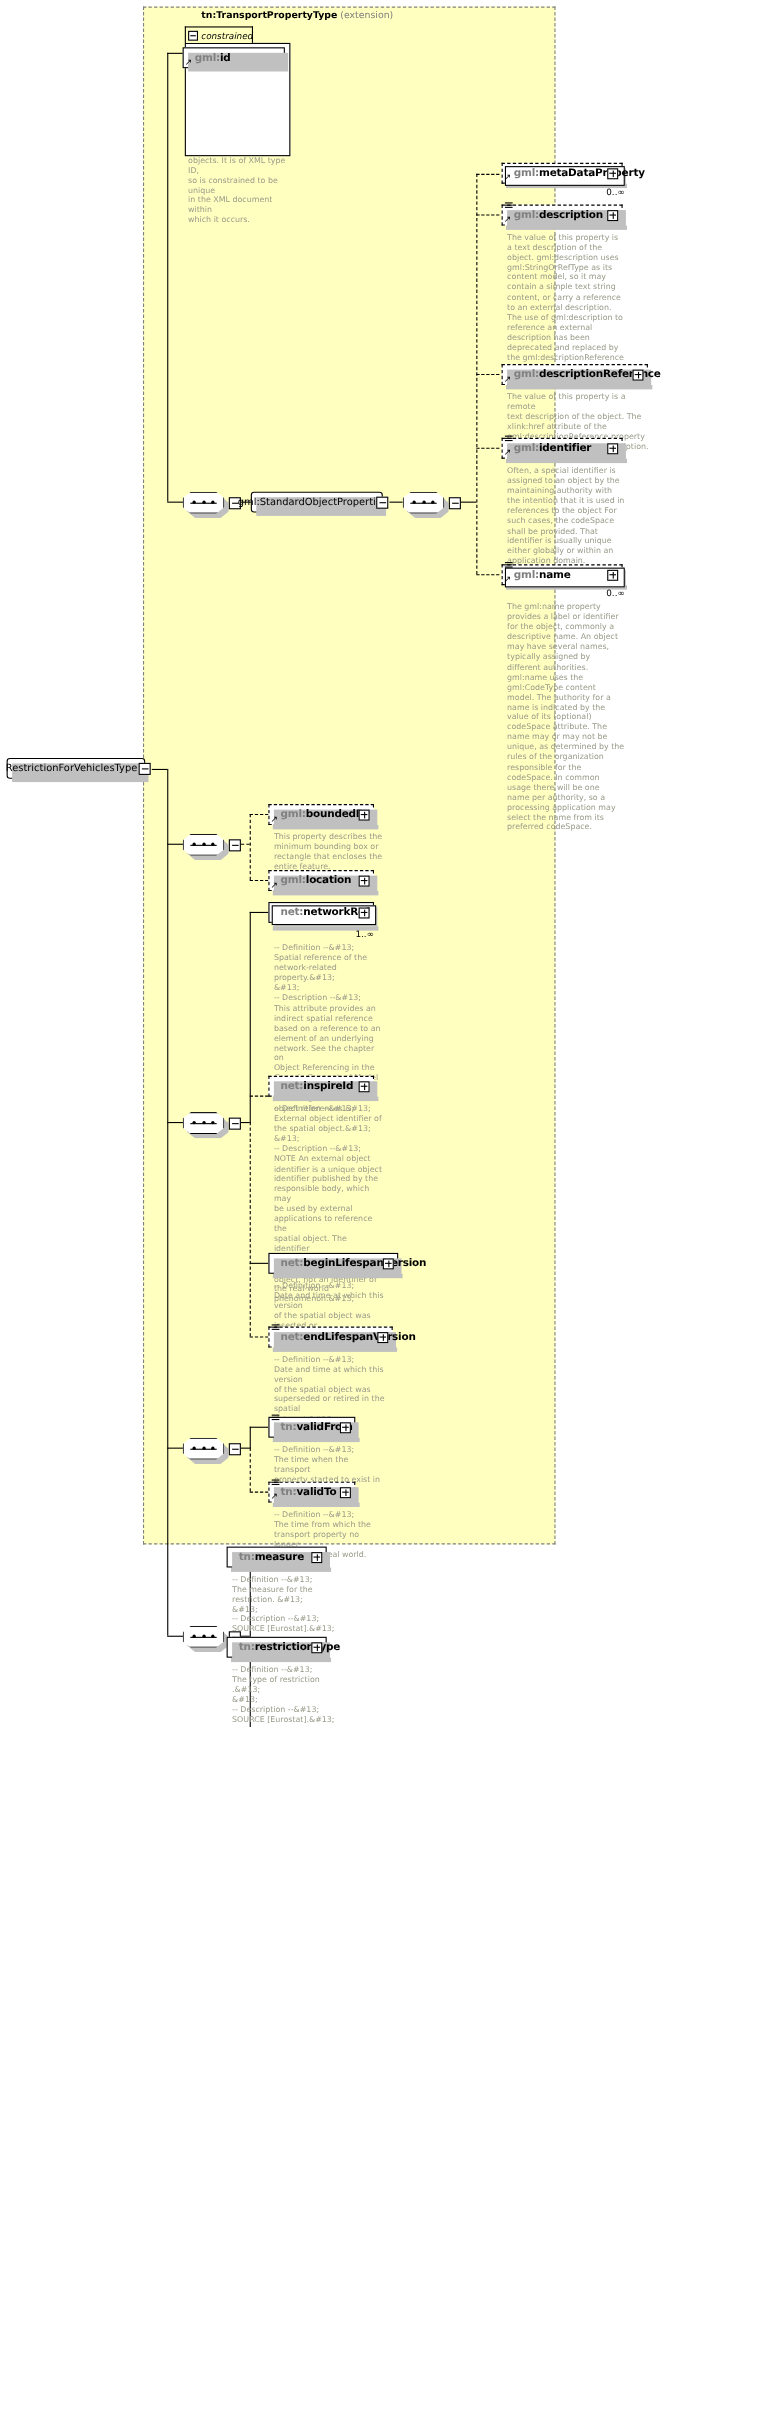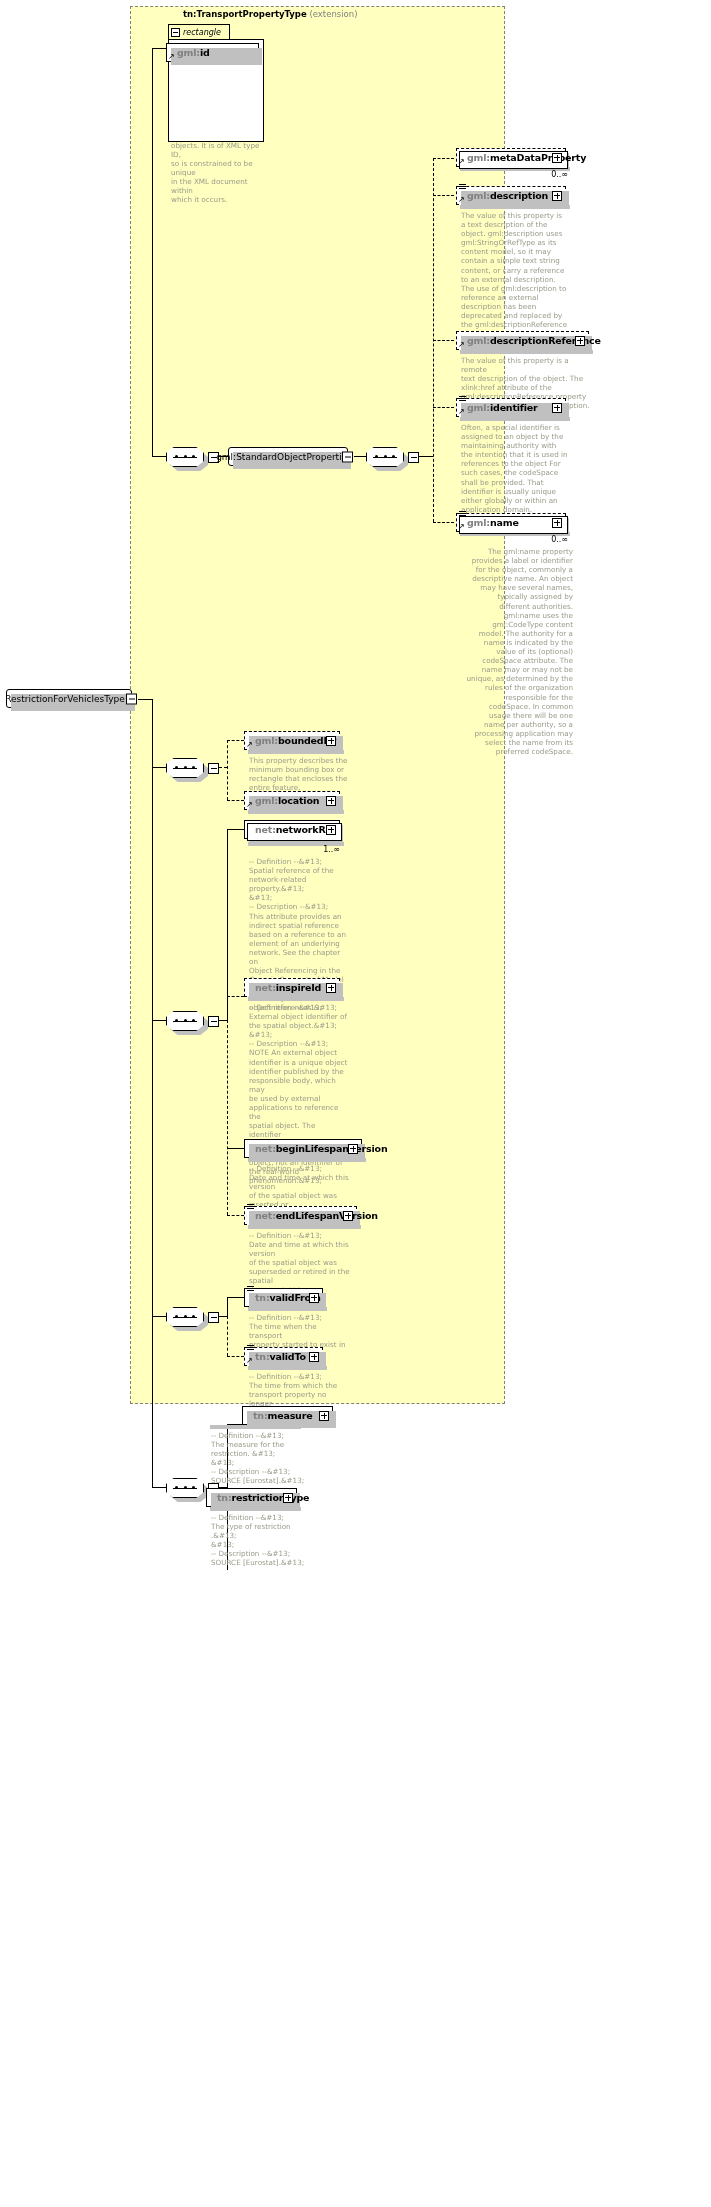--- a/index.html
+++ b/index.html
@@ -253,21 +253,21 @@
 <body>
 
 <div class="ext-region" style="left:130px; top:6px; width:375px; height:1398px;"></div>
 <div class="ext-title" style="left:138px; top:9px;">
   <span class="tname">tn:TransportPropertyType</span>
   <span class="tkind">(extension)</span>
 </div>
 
 <div class="attr-tab" style="left:168px; top:24px; width:62px;">
   <span class="minus-sq"></span>
-  <span>rectangle</span>
+  <span>constrained</span>
 </div>
 <div class="attr-body" style="left:168px; top:39px; width:96px; height:103px;"></div>
 
 <div class="node solid" style="left:166px; top:43px; width:93px;">
   <span class="shadow"></span>
 
   <span class="ref-arrow">↗</span>
   <span class="node-label"><span class="ns">gml:</span>id</span>
 </div>
 <div class="strip" style="left:170px; top:62px; width:93px;"></div>
@@ -403,21 +403,21 @@
       <i></i>
       <i></i>
       <i></i>
     </span>
   <span class="ref-arrow">↗</span>
   <span class="node-label"><span class="ns">gml:</span>name</span>
   <span class="plus-sq"></span>
 </div>
 <div class="strip" style="left:460px; top:532px; width:110px;"></div>
 <div class="card" style="left:453px; top:535px; width:115px; text-align:right;">0..∞</div>
-<div class="anno" style="left:461px; top:547px; width:112px;text-align:right;">The gml:name property
+<div class="anno" style="left:461px; top:547px; width:112px;">The gml:name property
 provides a label or identifier
 for the object, commonly a
 descriptive name. An object
 may have several names,
 typically assigned by
 different authorities.
 gml:name uses the
 gml:CodeType content
 model.  The authority for a
 name is indicated by the
@@ -631,21 +631,21 @@
       <u></u>
       <u></u>
       <u></u>
     </span>
   <span class="seq-minus"></span>
 </div>
 <div class="ln h" style="left:219px; top:1487px; width:8px;"></div>
 <div class="ln v" style="left:227px; top:1424px; height:146px;"></div>
 
 <div class="ln h" style="left:227px; top:1424px; width:17px;"></div>
-<div class="node solid" style="left:206px; top:1406px; width:91px;margin-left:36px;">
+<div class="node solid" style="left:206px; top:1406px; width:91px;">
   <span class="shadow"></span>
   <span class="node-label"><span class="ns">tn:</span>measure</span>
   <span class="plus-sq"></span>
 </div>
 <div class="strip" style="left:210px; top:1425px; width:91px;"></div>
 <div class="anno" style="left:211px; top:1431px; width:110px;">-- Definition --&amp;#13;
 The measure for the
 restriction. &amp;#13;
 &amp;#13;
 -- Description --&amp;#13;

